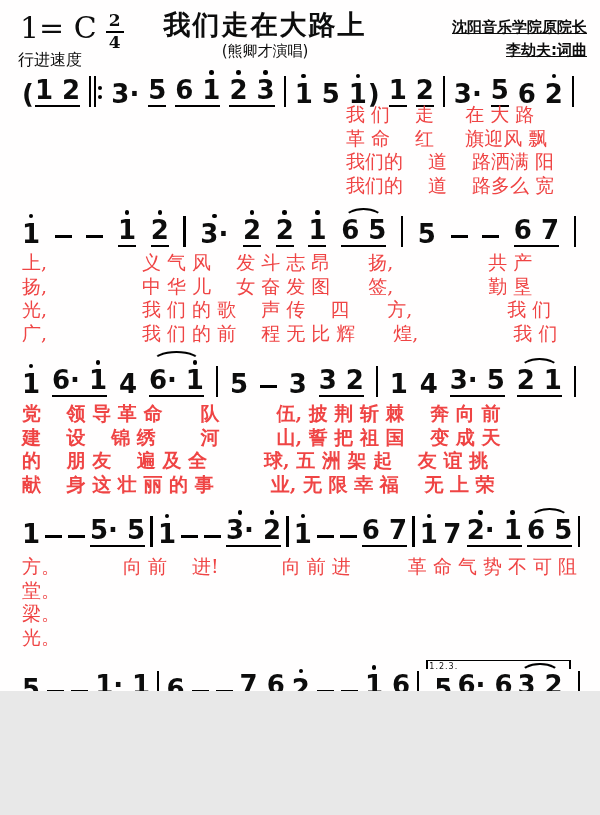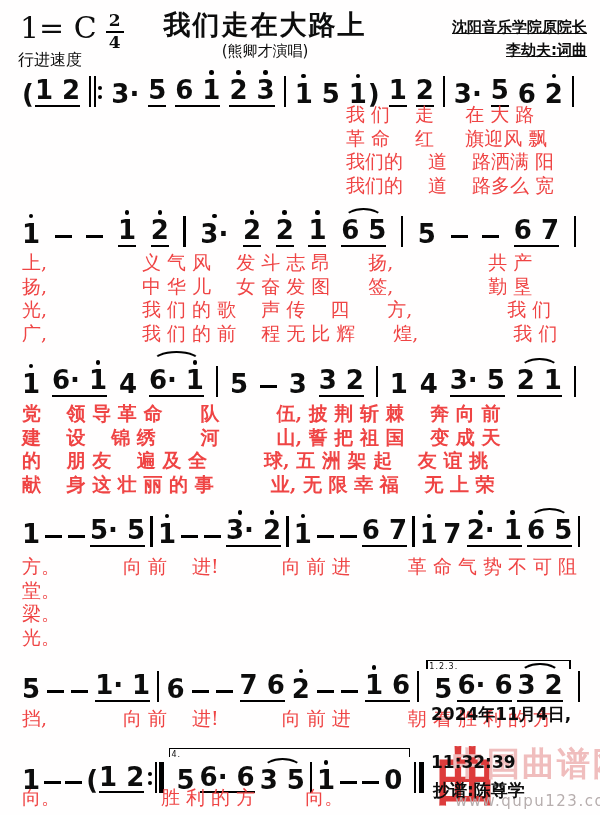--- a/index.html
+++ b/index.html
@@ -1,16 +1,16 @@
 <!DOCTYPE html>
 <html><head>
 <meta charset="utf-8">
 <style>
   html,body{margin:0;padding:0;background:#e8e8e8;}
-  .page{position:relative;width:600px;height:815px;background:#fffefe;overflow:hidden;
+  .page{position:relative;width:600px;height:691px;background:#fffefe;overflow:hidden;
         font-family:"DejaVu Sans",sans-serif;color:#0d0d0d;}
   
   .key{position:absolute;top:10px;left:20px;font-family:"DejaVu Serif",serif;
        font-size:30px;display:flex;align-items:flex-start;}
   .frac{display:inline-flex;flex-direction:column;align-items:center;margin-left:9px;
         font-size:17px;font-weight:bold;line-height:1.15;padding-top:1px;}
   .num{border-bottom:2px solid #000;padding:0 3px;}
   .den{padding:0 3px;}
   .tempo{position:absolute;top:50px;left:18px;font-size:16px;}
   .title{position:absolute;top:7px;left:150px;width:230px;text-align:center;

